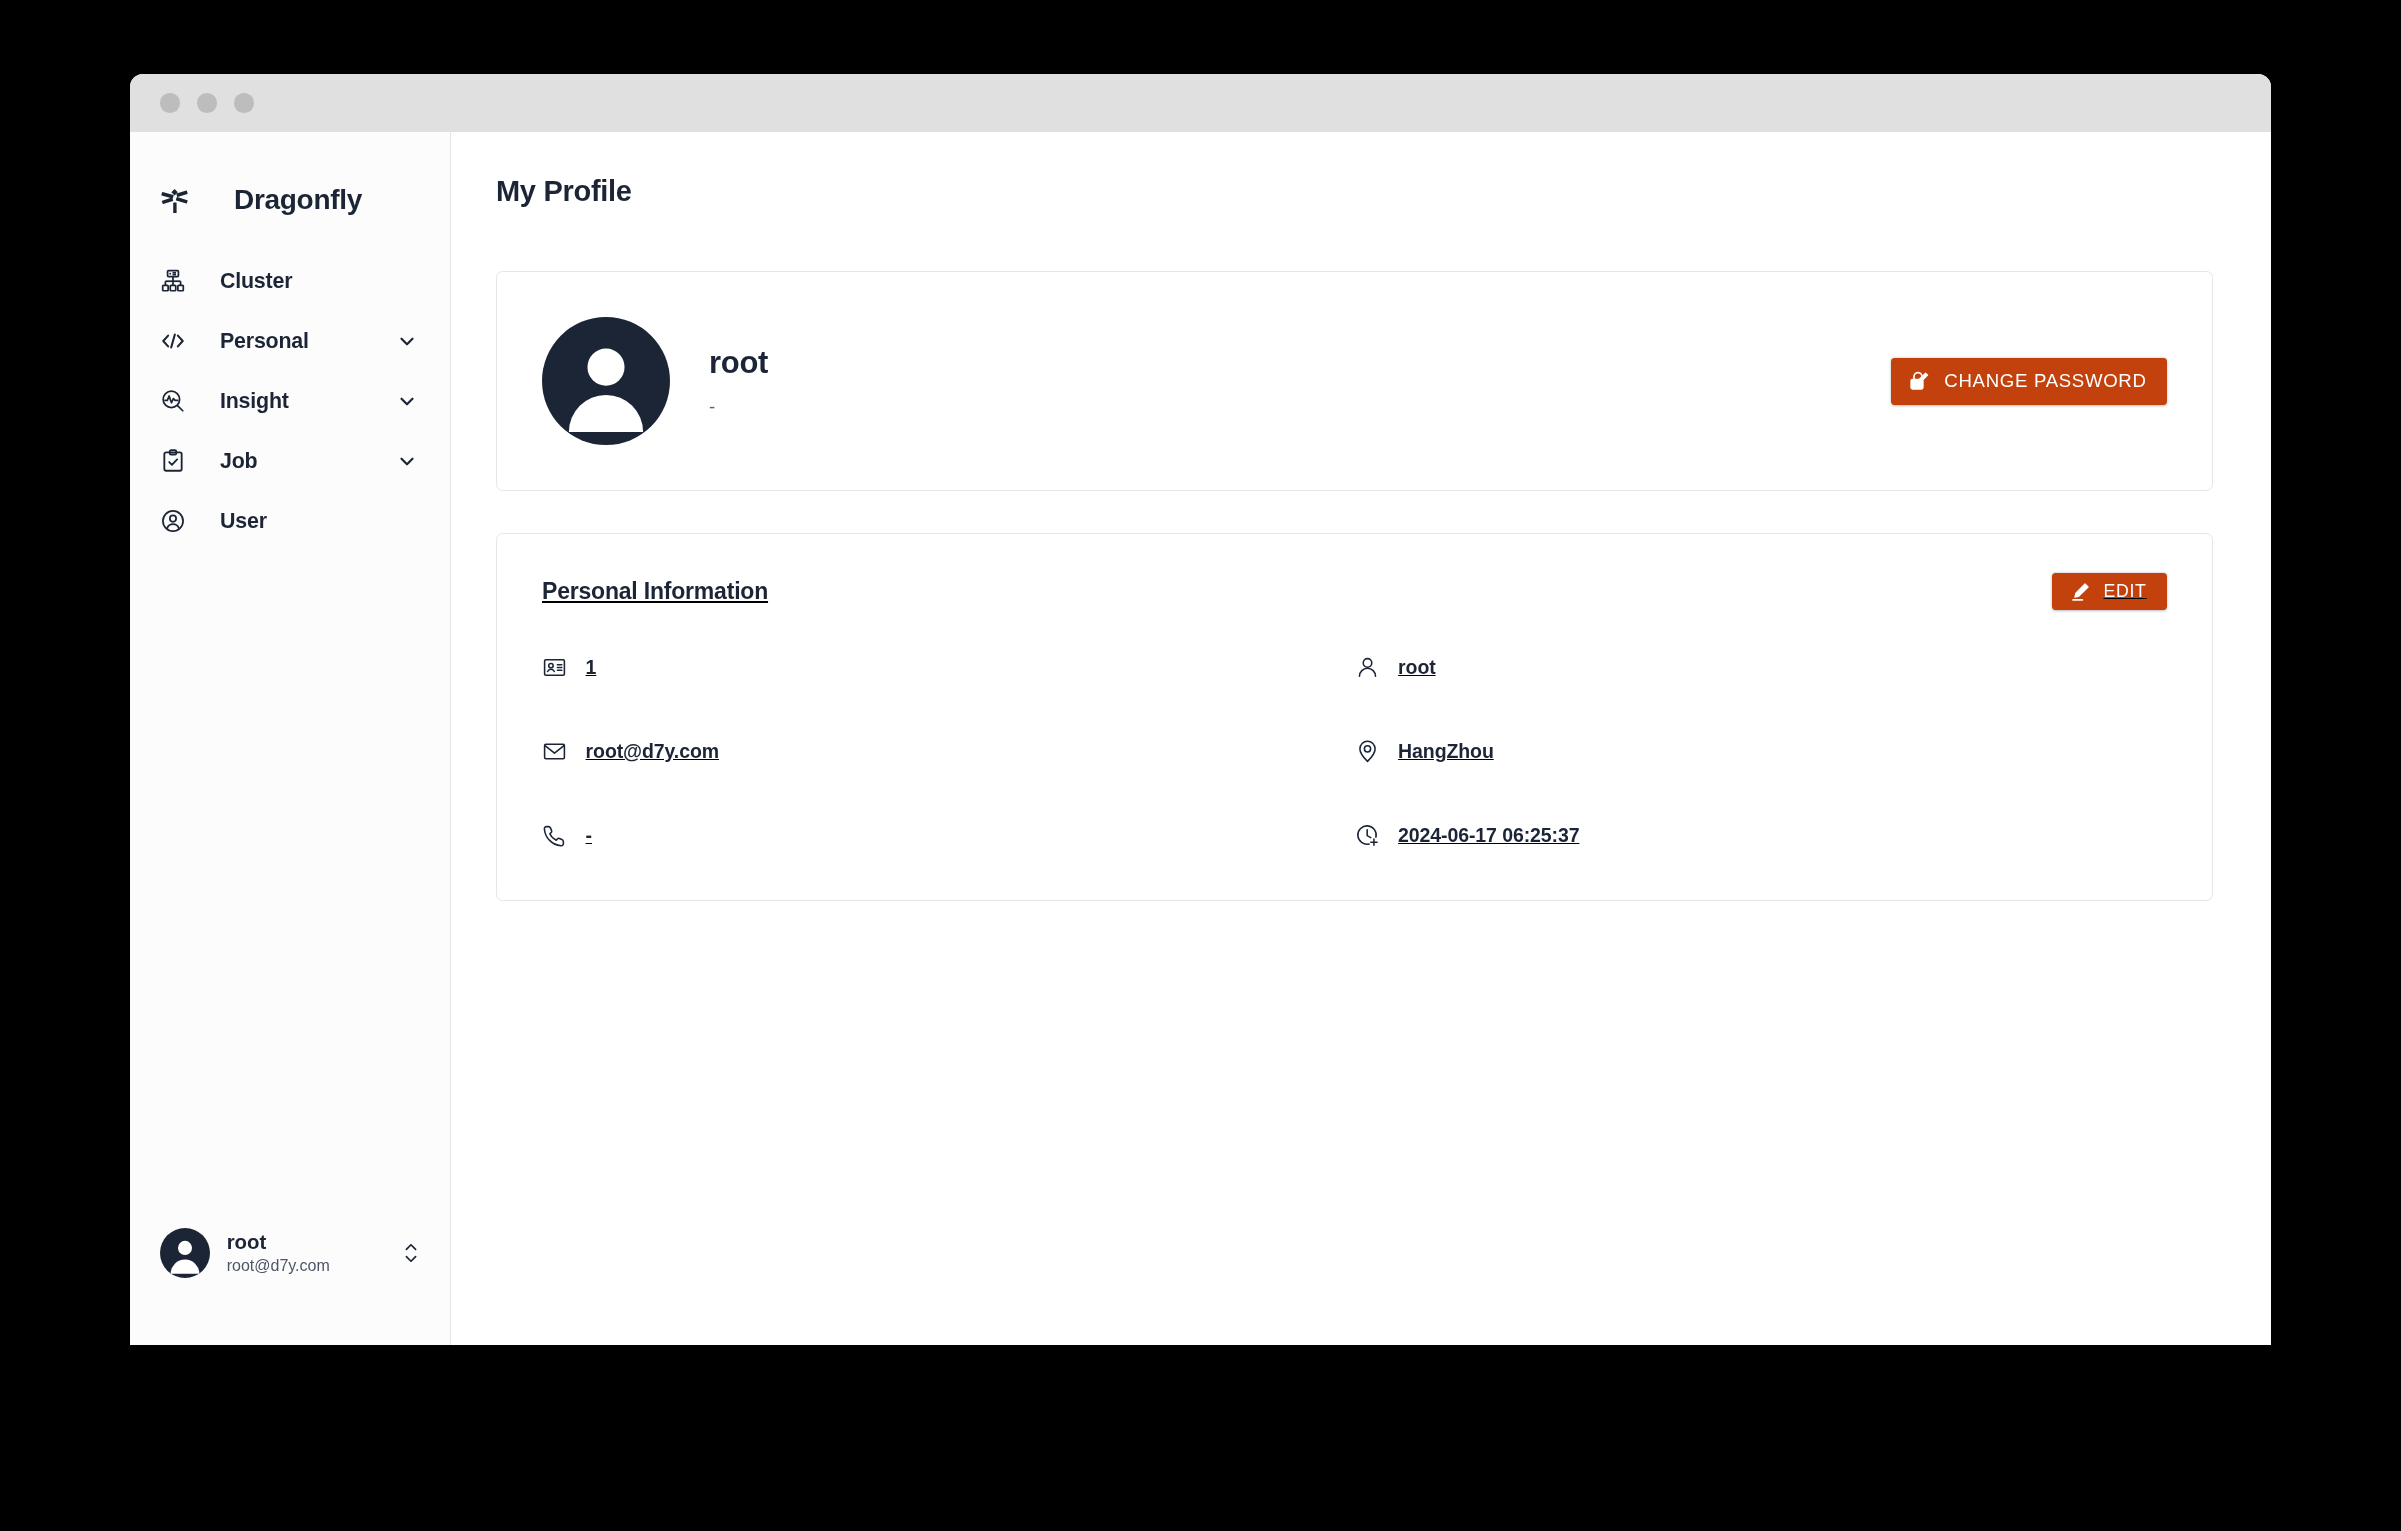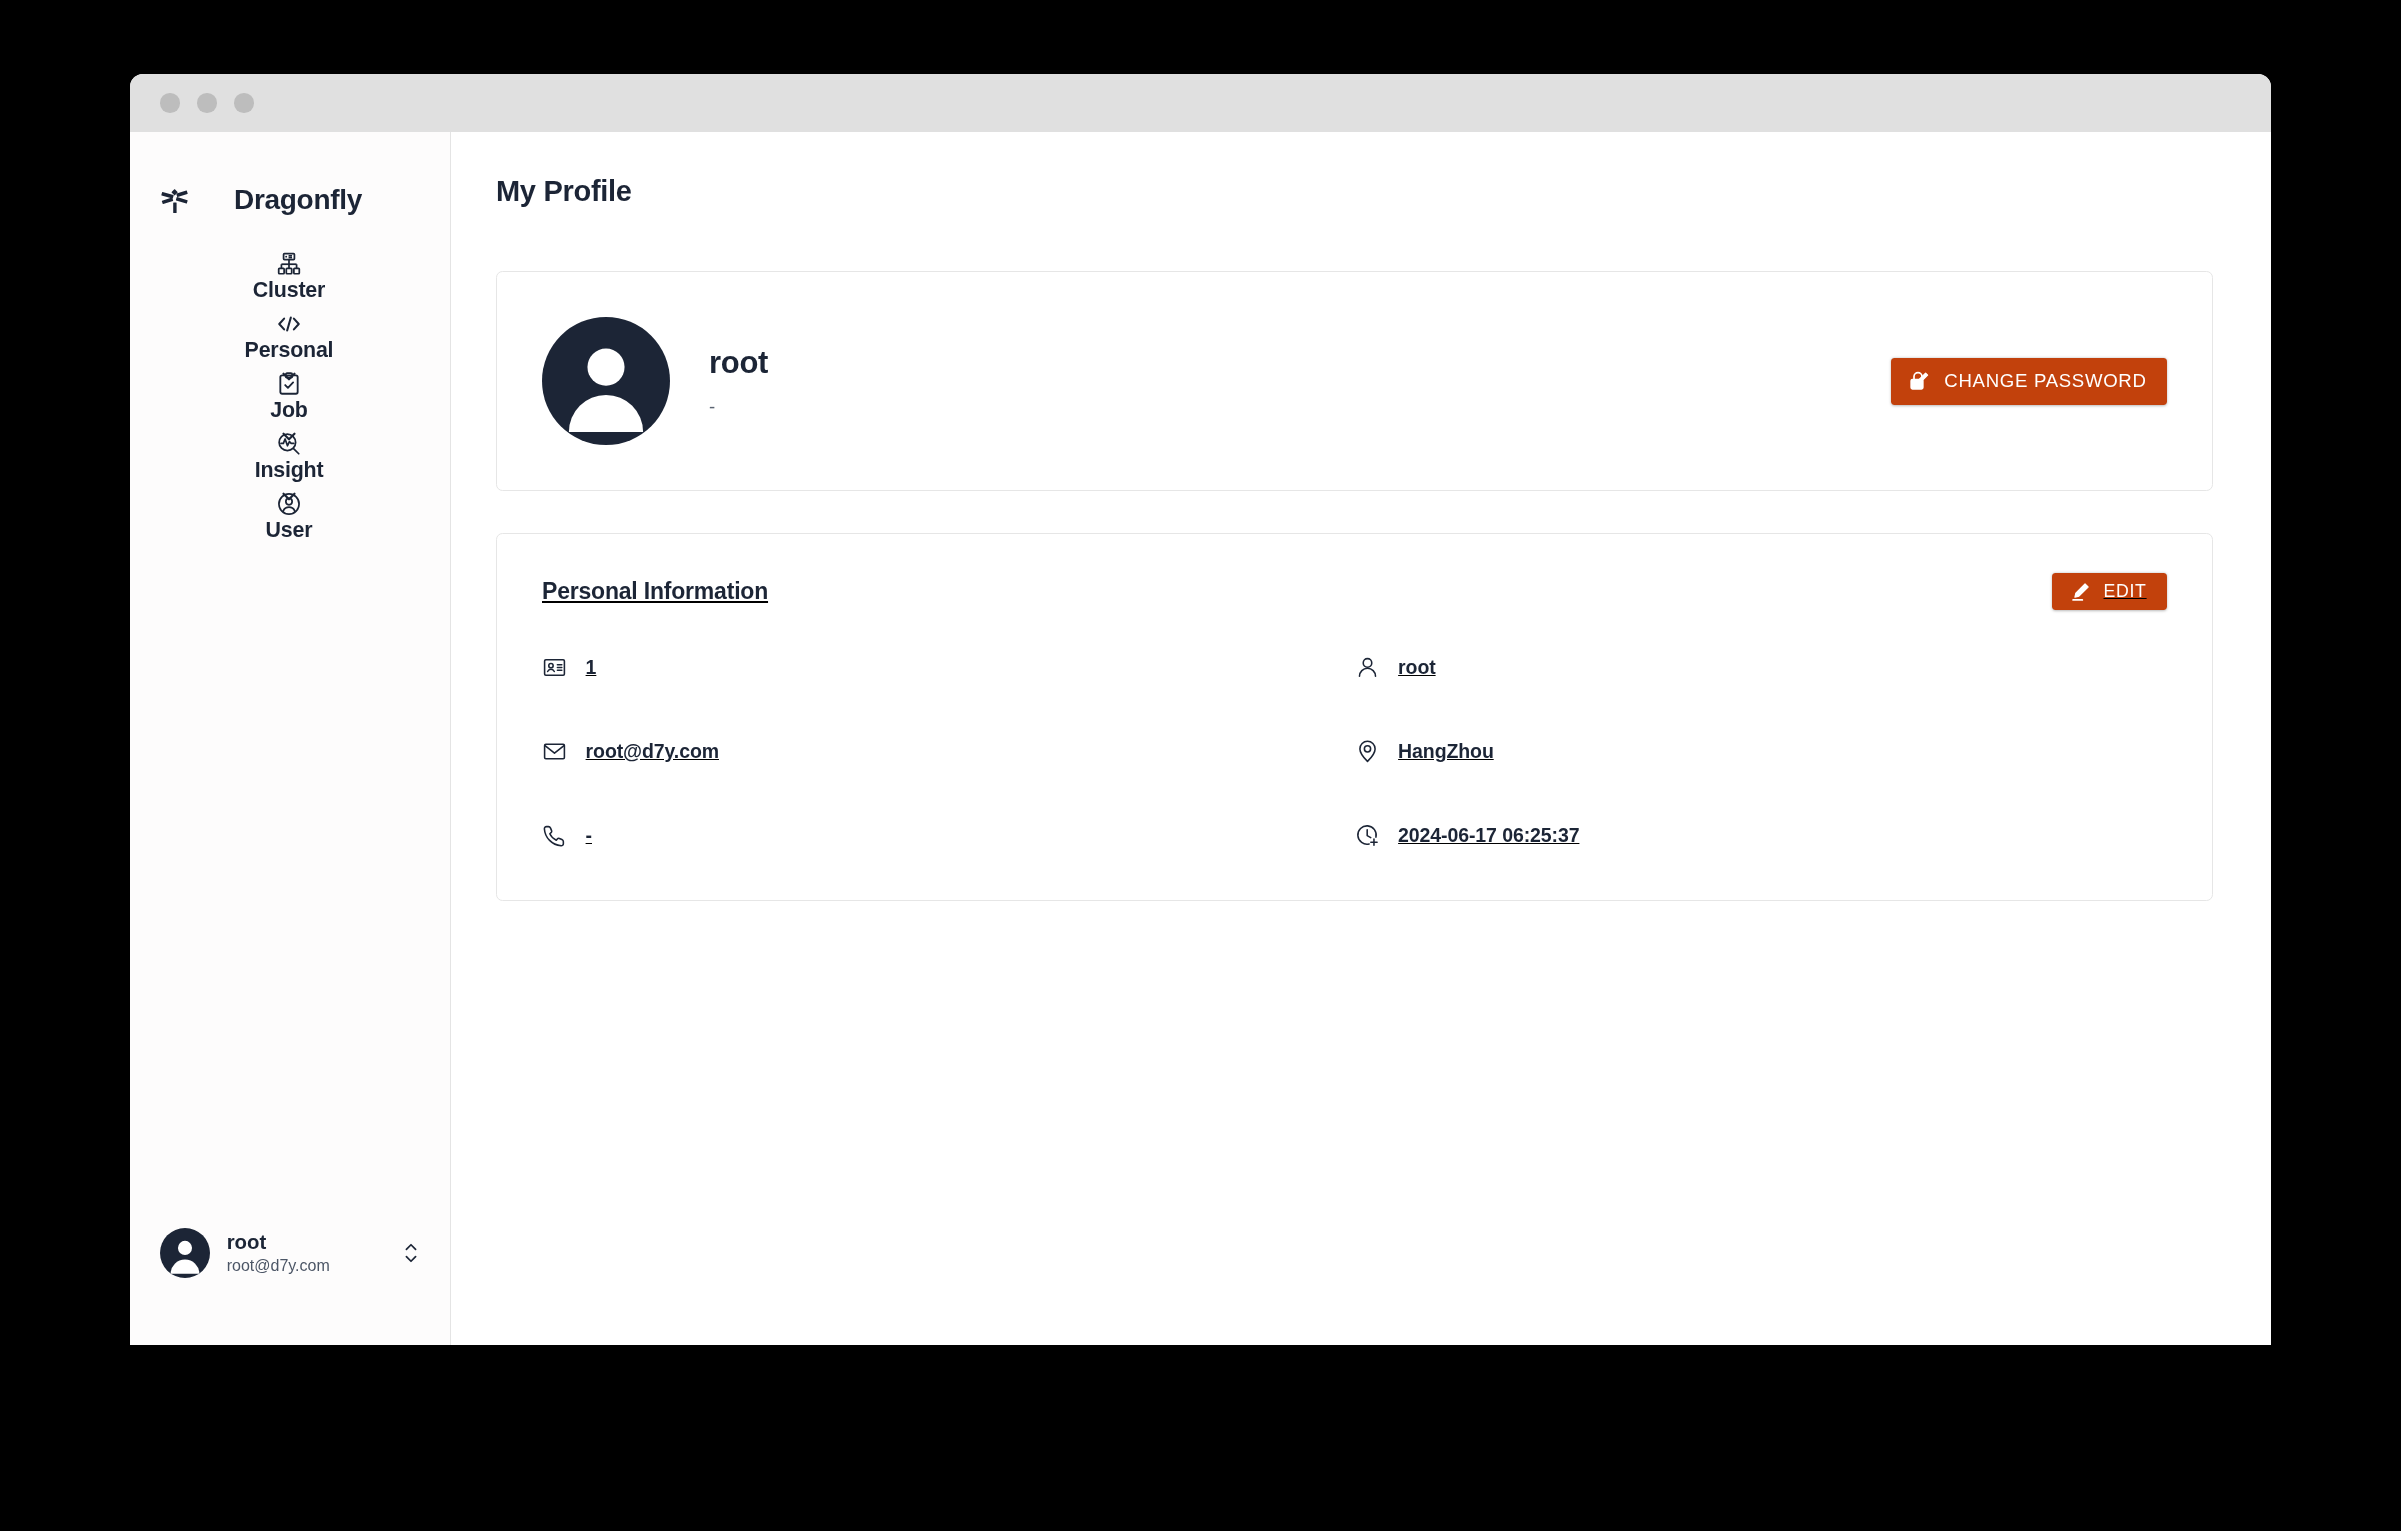--- a/index.html
+++ b/index.html
@@ -47,23 +47,22 @@
     padding: 52px 0 0 29px;
   }
   .brand-title {
     font-size: 28px; font-weight: bold; color: #1c2536; letter-spacing: -0.3px; margin-left: 28px;
   }
   .nav { margin-top: 35px; display: flex; flex-direction: column; }
   .nav-item {
     display: flex; align-items: center;
     height: 60px;
     padding: 0 32px 0 30px;
-    gap: 1px;
+    gap: 34px;
     cursor: pointer;
-    flex-direction: column;
   }
   .nav-label { font-size: 21.4px; font-weight: bold; color: #1c2536; letter-spacing: -0.2px; }
   .nav-spacer { flex: 1 1 auto; }
   .sidebar-footer {
     margin-top: auto;
     display: flex; align-items: center; gap: 16.7px;
     padding: 0 28px 67px 30px;
   }
   .avatar-sm {
     width: 50px; height: 50px; border-radius: 50%;
@@ -194,44 +193,44 @@
           <span class="nav-spacer"></span>
           <span class="ico">
             <svg width="22" height="22" viewBox="0 0 24 24" fill="none" stroke="#1c2536" stroke-width="2.4" stroke-linecap="round" stroke-linejoin="round">
               <polyline points="6,9.5 12,15.5 18,9.5"></polyline>
             </svg>
           </span>
         </div>
 
         <div class="nav-item">
           <span class="ico">
+            <svg width="26" height="26" viewBox="0 0 24 24" fill="none" stroke="#1c2536" stroke-width="1.6" stroke-linecap="round" stroke-linejoin="round">
+              <circle cx="10.5" cy="10.5" r="7.6"></circle>
+              <line x1="16.2" y1="16.2" x2="21" y2="21"></line>
+              <polyline points="4.6,11.4 6.8,11.4 8.4,7.4 10.6,13.6 12.4,9.8 14,11.4 16.4,11.4"></polyline>
+            </svg>
+          </span>
+          <span class="nav-label">Insight</span>
+          <span class="nav-spacer"></span>
+          <span class="ico">
+            <svg width="22" height="22" viewBox="0 0 24 24" fill="none" stroke="#1c2536" stroke-width="2.4" stroke-linecap="round" stroke-linejoin="round">
+              <polyline points="6,9.5 12,15.5 18,9.5"></polyline>
+            </svg>
+          </span>
+        </div>
+
+        <div class="nav-item">
+          <span class="ico">
             <svg width="26" height="26" viewBox="0 0 24 24" fill="none" stroke="#1c2536" stroke-width="1.7" stroke-linecap="round" stroke-linejoin="round">
               <rect x="4" y="4" width="16" height="17" rx="1.6"></rect>
               <rect x="9" y="2" width="6" height="4" rx="1.2"></rect>
               <polyline points="8.5,13 11,15.5 15.8,10.5"></polyline>
             </svg>
           </span>
           <span class="nav-label">Job</span>
-          <span class="nav-spacer"></span>
-          <span class="ico">
-            <svg width="22" height="22" viewBox="0 0 24 24" fill="none" stroke="#1c2536" stroke-width="2.4" stroke-linecap="round" stroke-linejoin="round">
-              <polyline points="6,9.5 12,15.5 18,9.5"></polyline>
-            </svg>
-          </span>
-        </div>
-
-        <div class="nav-item">
-          <span class="ico">
-            <svg width="26" height="26" viewBox="0 0 24 24" fill="none" stroke="#1c2536" stroke-width="1.6" stroke-linecap="round" stroke-linejoin="round">
-              <circle cx="10.5" cy="10.5" r="7.6"></circle>
-              <line x1="16.2" y1="16.2" x2="21" y2="21"></line>
-              <polyline points="4.6,11.4 6.8,11.4 8.4,7.4 10.6,13.6 12.4,9.8 14,11.4 16.4,11.4"></polyline>
-            </svg>
-          </span>
-          <span class="nav-label">Insight</span>
           <span class="nav-spacer"></span>
           <span class="ico">
             <svg width="22" height="22" viewBox="0 0 24 24" fill="none" stroke="#1c2536" stroke-width="2.4" stroke-linecap="round" stroke-linejoin="round">
               <polyline points="6,9.5 12,15.5 18,9.5"></polyline>
             </svg>
           </span>
         </div>
 
         <div class="nav-item">
           <span class="ico">

